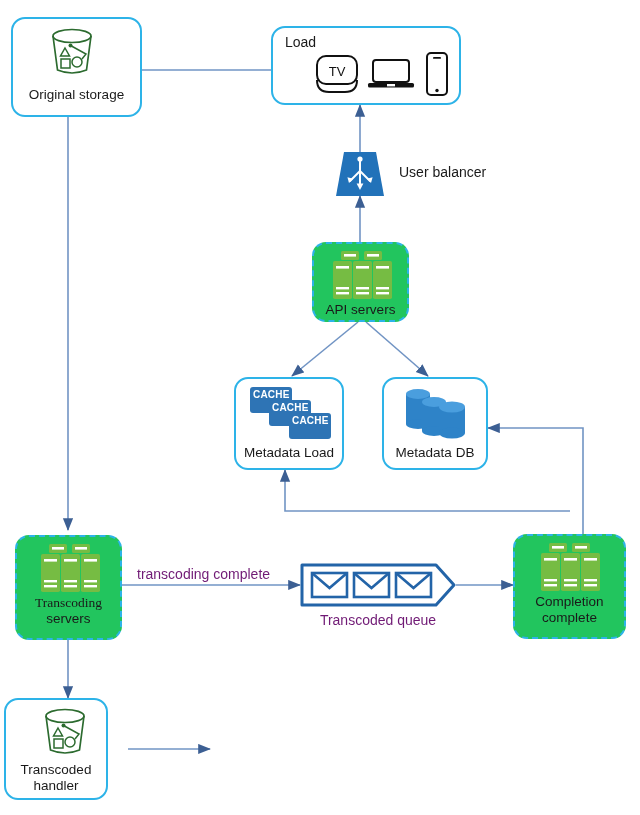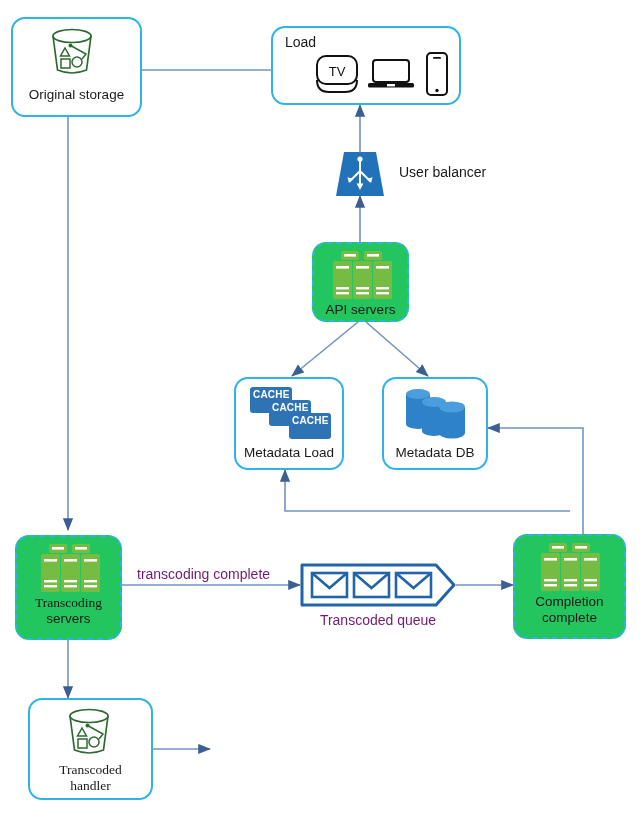--- a/index.html
+++ b/index.html
@@ -281,21 +281,21 @@
           <rect x="9" y="41" width="13" height="2.4"></rect>
           <rect x="29" y="41" width="13" height="2.4"></rect>
           <rect x="49" y="41" width="13" height="2.4"></rect>
         </g>
       </svg>
     </div>
     <div class="node-label" style="top:58px;">Completion</div>
     <div class="node-label" style="top:74px;">complete</div>
   </div>
 
-  <div class="node box-solid" style="left:28px;top:698px;width:125px;height:102px;font-family:Liberation Serif, serif;">
+  <div class="node box-solid" style="left:4px;top:698px;width:104px;height:102px;">
     <div class="icon-wrap" style="left:31px;top:8px;width:56px;height:50px;">
       <svg viewBox="0 0 56 50" width="56" height="50" xmlns="http://www.w3.org/2000/svg">
         <ellipse cx="28" cy="8" rx="19" ry="6.5" fill="none" stroke="#2c6b2f" stroke-width="1.7"></ellipse>
         <path d="M9,8 L13.5,42 Q28,48 42.5,42 L47,8" fill="none" stroke="#2c6b2f" stroke-width="1.7"></path>
         <polygon points="21,20 25.5,28 16.5,28" fill="none" stroke="#2c6b2f" stroke-width="1.5"></polygon>
         <rect x="17" y="31" width="9" height="9" fill="none" stroke="#2c6b2f" stroke-width="1.5"></rect>
         <circle cx="33" cy="34" r="5" fill="none" stroke="#2c6b2f" stroke-width="1.5"></circle>
         <circle cx="26.5" cy="17.5" r="2" fill="#2c6b2f"></circle>
         <path d="M26.5,17.5 L42,26 L38,31" fill="none" stroke="#2c6b2f" stroke-width="1.5"></path>
       </svg>

